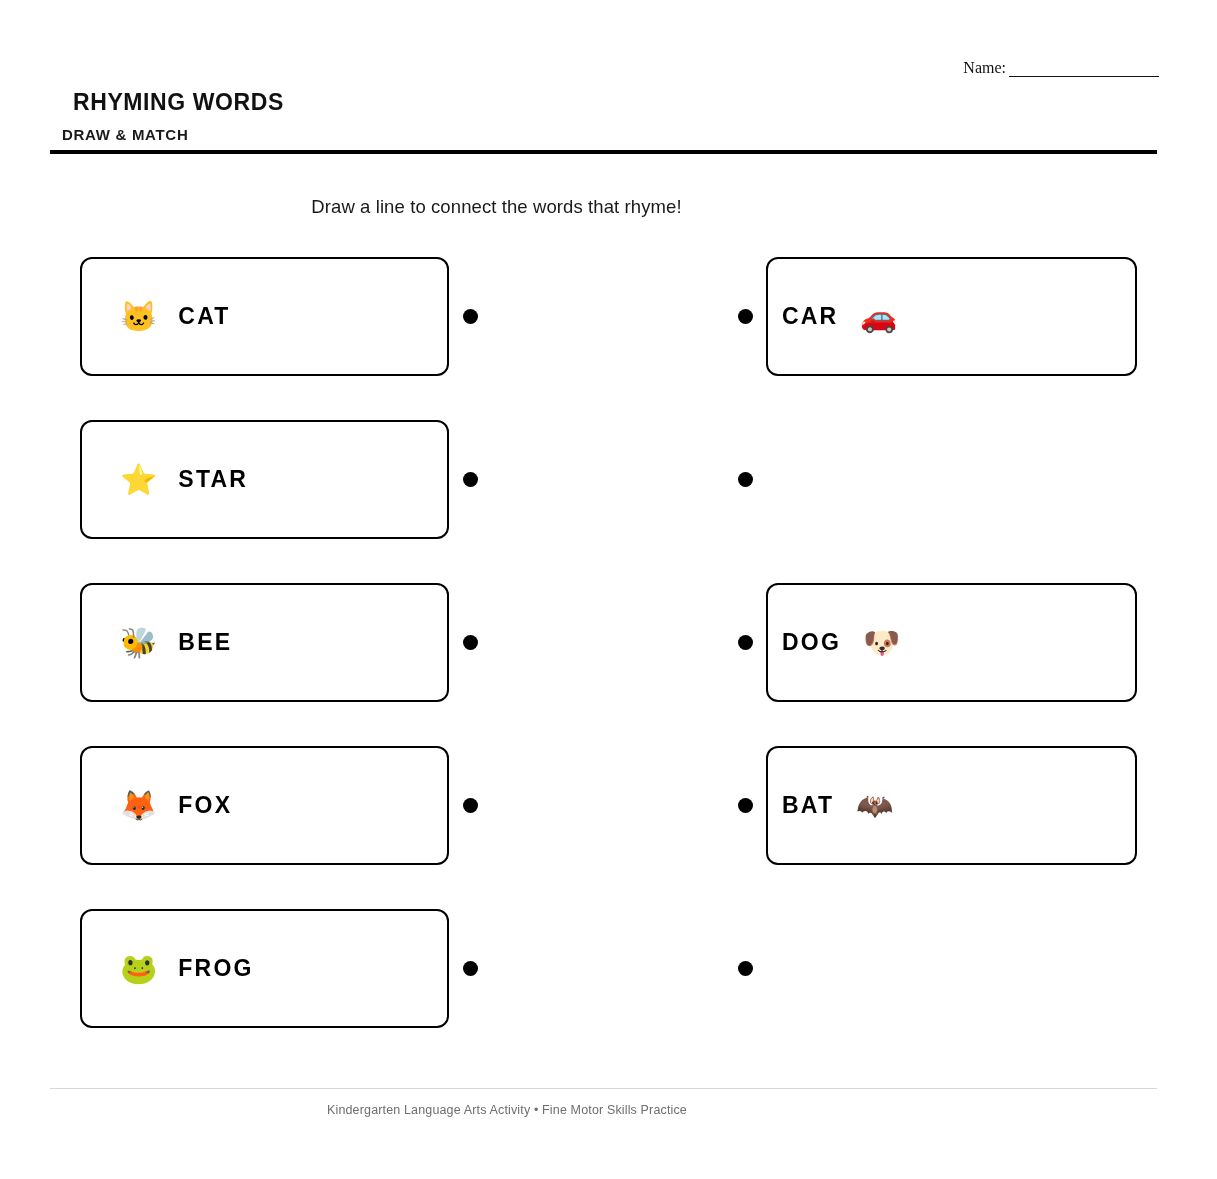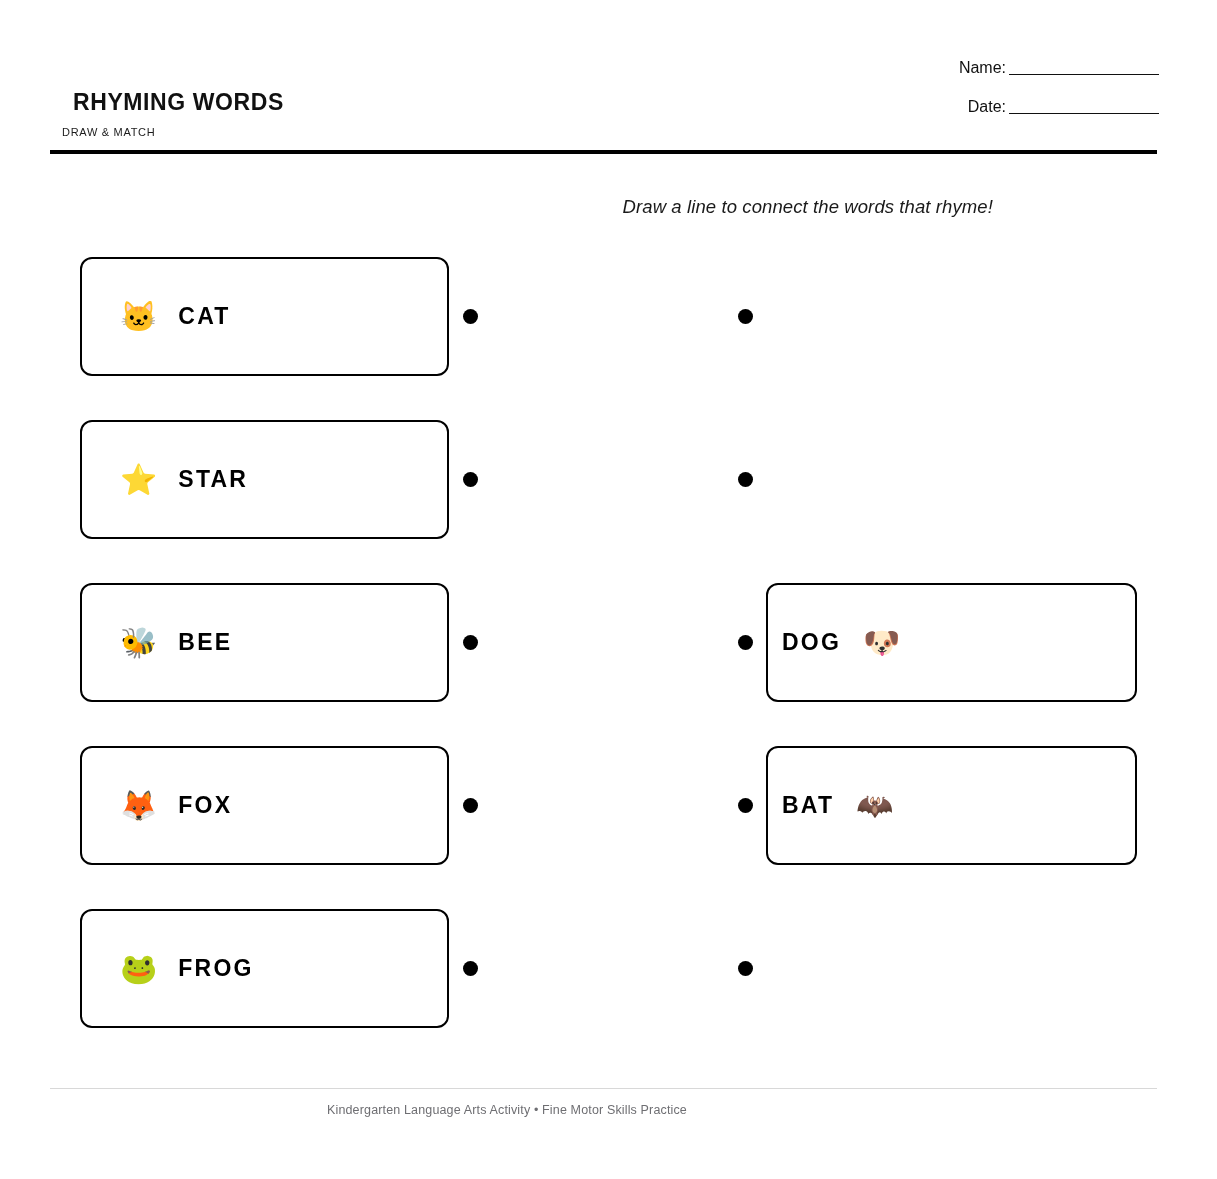--- a/index.html
+++ b/index.html
@@ -38,39 +38,40 @@
   }
   .worksheet-title {
     font-size: 23px;
     font-weight: bold;
     letter-spacing: 0.6px;
     color: #111111;
     line-height: 1;
     margin: 13px;
   }
   .worksheet-subtitle {
-    font-size: 11px;
-    font-weight: normal;
+    font-size: 15px;
+    font-weight: bold;
     letter-spacing: 0.7px;
     color: #1b1b1b;
     margin: 7px 0 0 2px;
     line-height: 1;
   }
 
   .meta-block {
     position: absolute;
     right: 8px;
     top: 60px;
     width: 420px;
   }
   .meta-row {
     display: flex;
-    align-items: center;
+    align-items: flex-end;
     justify-content: flex-end;
     margin-bottom: 22px;
+    font-family: Liberation Serif, serif;
   }
   .meta-label {
     font-size: 16px;
     color: #111111;
     white-space: nowrap;
     line-height: 1;
     padding-bottom: 1px;
   }
   .meta-line {
     width: 150px;
@@ -87,22 +88,21 @@
     height: 4px;
     background: #000000;
   }
 
   
   .instruction {
     position: absolute;
     top: 196px;
     left: 0;
     width: 993px;
-    text-align: right;
-    font-style: italic;
+    text-align: center;
     font-size: 18.5px;
     color: #1a1a1a;
     letter-spacing: 0.1px;
   }
 
   
   .match-area {
     position: absolute;
     top: 257px;
     left: 0;
@@ -188,40 +188,40 @@
     <div class="title-block">
       <div class="worksheet-title">RHYMING WORDS</div>
       <div class="worksheet-subtitle">DRAW &amp; MATCH</div>
     </div>
 
     <div class="meta-block">
       <div class="meta-row">
         <span class="meta-label">Name:</span>
         <span class="meta-line"></span>
       </div>
-      <div class="meta-row">
-        <span class="meta-label">Date:</span>
-        <span class="meta-line"></span>
-      </div>
     </div>
   </div>
 
   <div class="header-rule"></div>
 
   <div class="instruction">Draw a line to connect the words that rhyme!</div>
 
   <div class="match-area">
 
     <div class="match-row">
       <div class="card card-left">
         <span class="emoji">🐱</span>
         <span class="word">CAT</span>
       </div>
       <div class="dot dot-left"></div>
       <div class="dot dot-right"></div>
+      <div class="card card-right">
+        <span class="word">CAR</span>
+        <span class="emoji">🚗</span>
+      </div>
     </div>
 
     <div class="match-row">
       <div class="card card-left">
         <span class="emoji">⭐</span>
         <span class="word">STAR</span>
       </div>
       <div class="dot dot-left"></div>
       <div class="dot dot-right"></div>
     </div>

